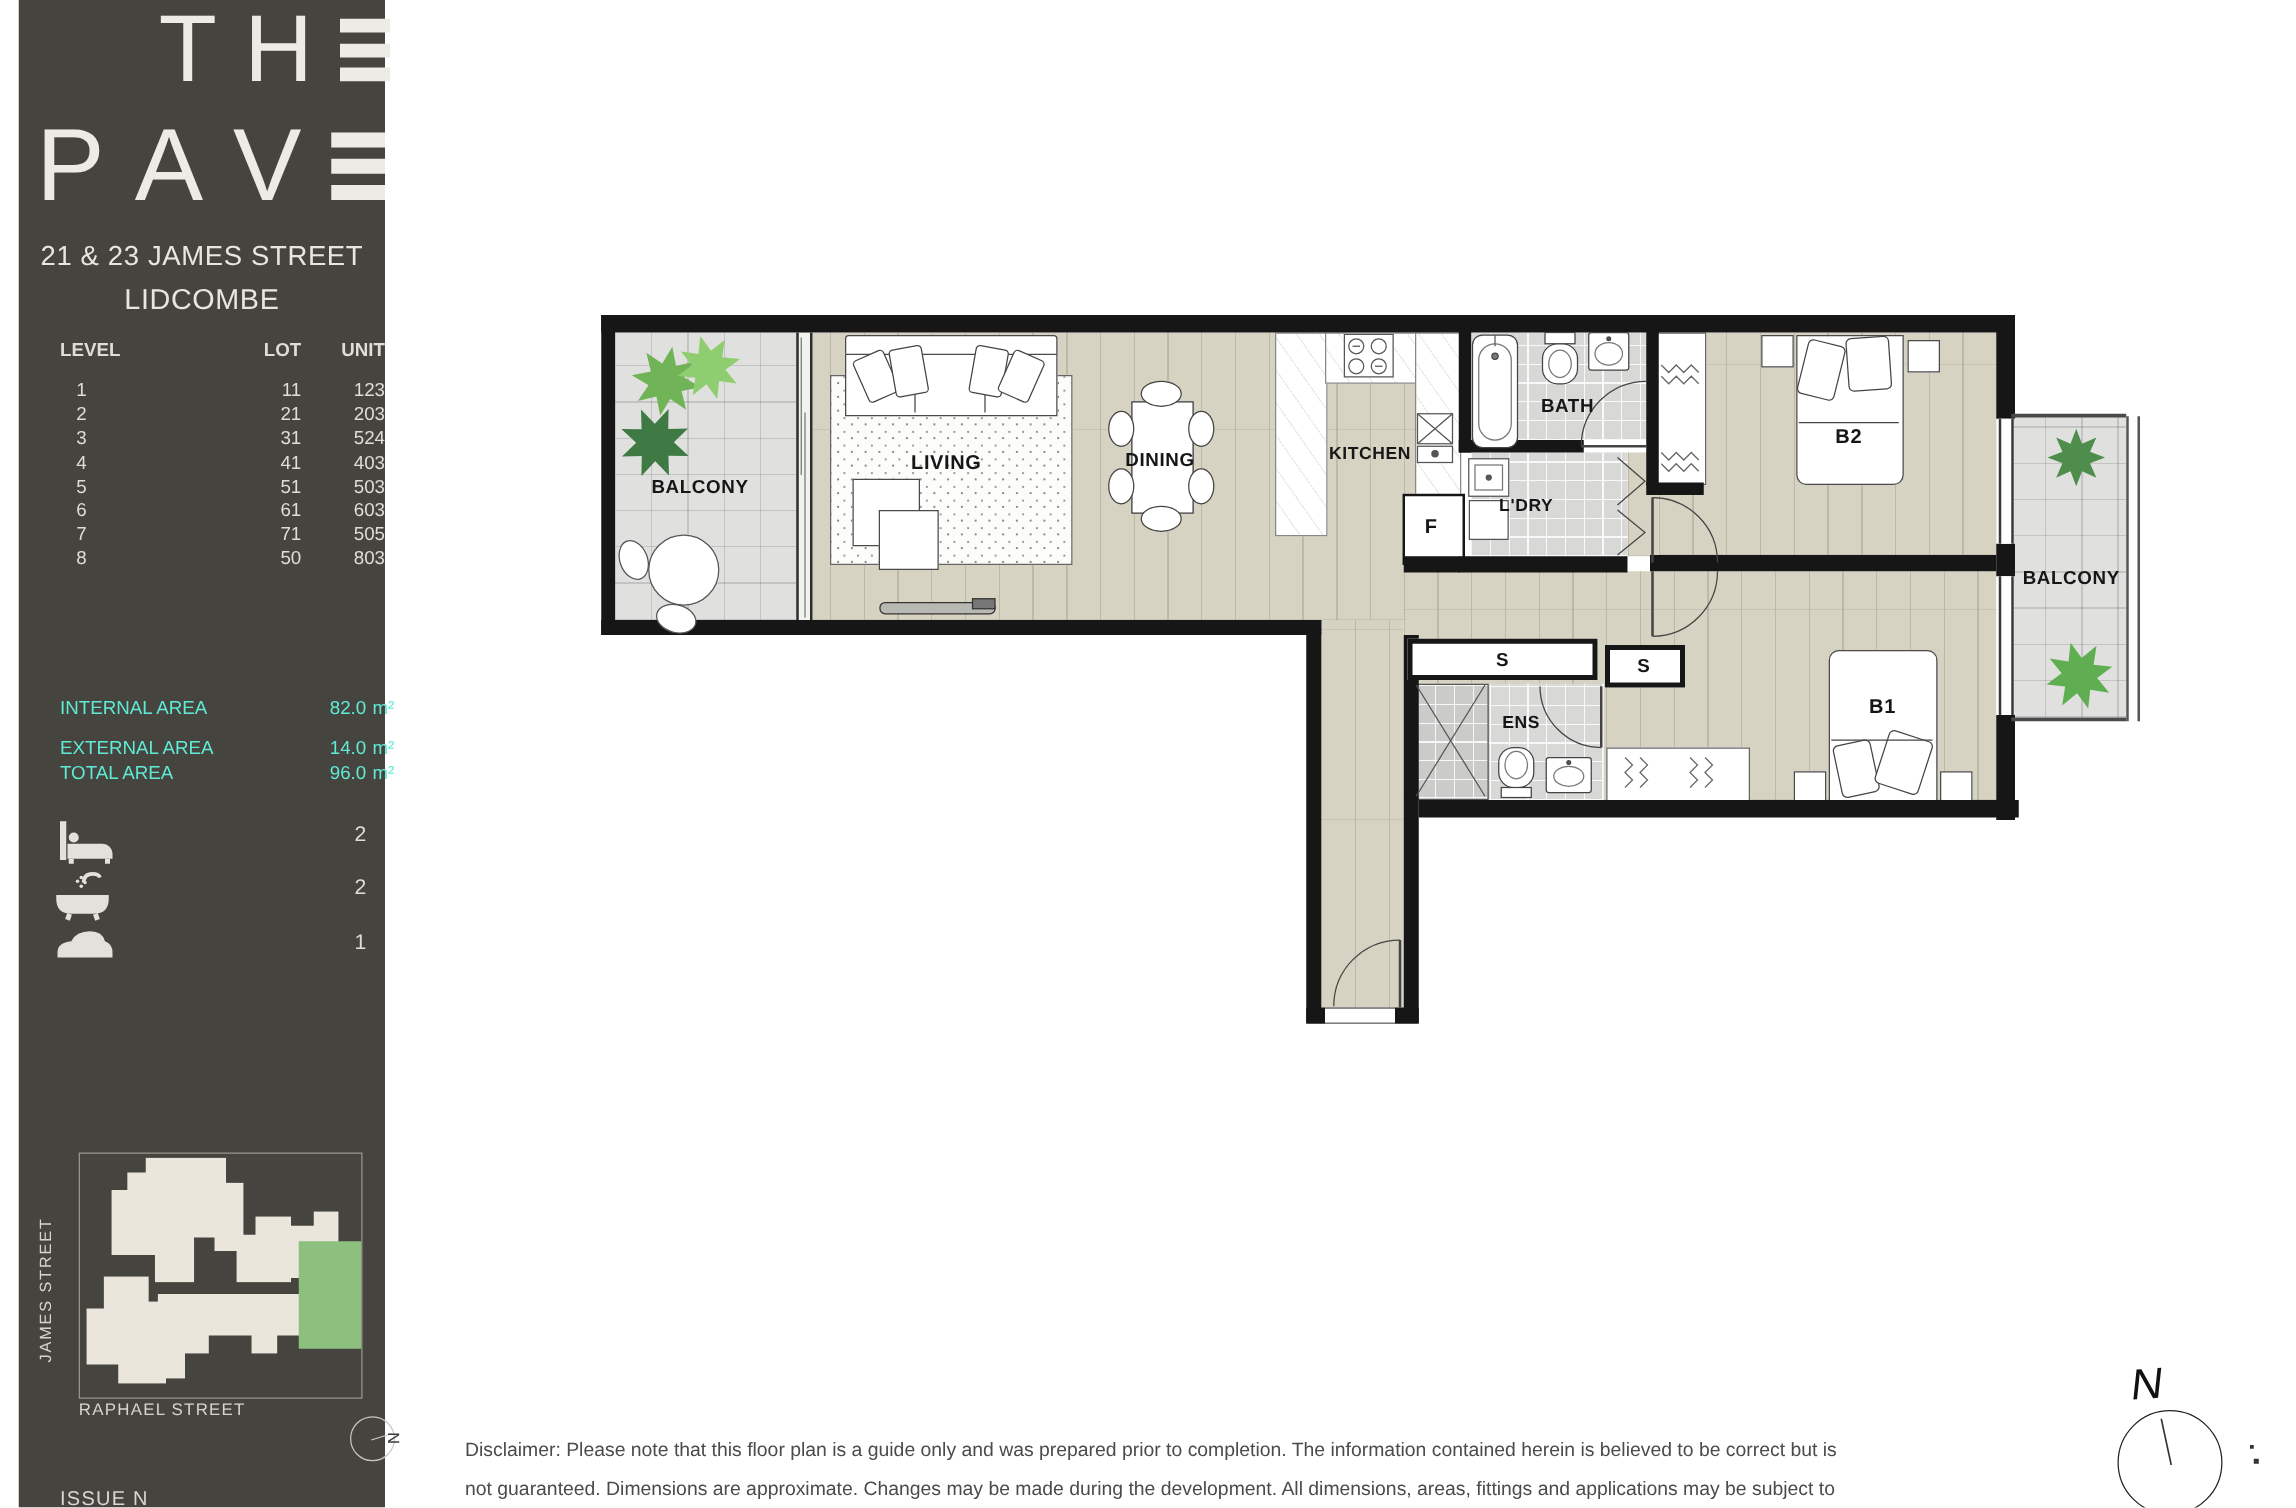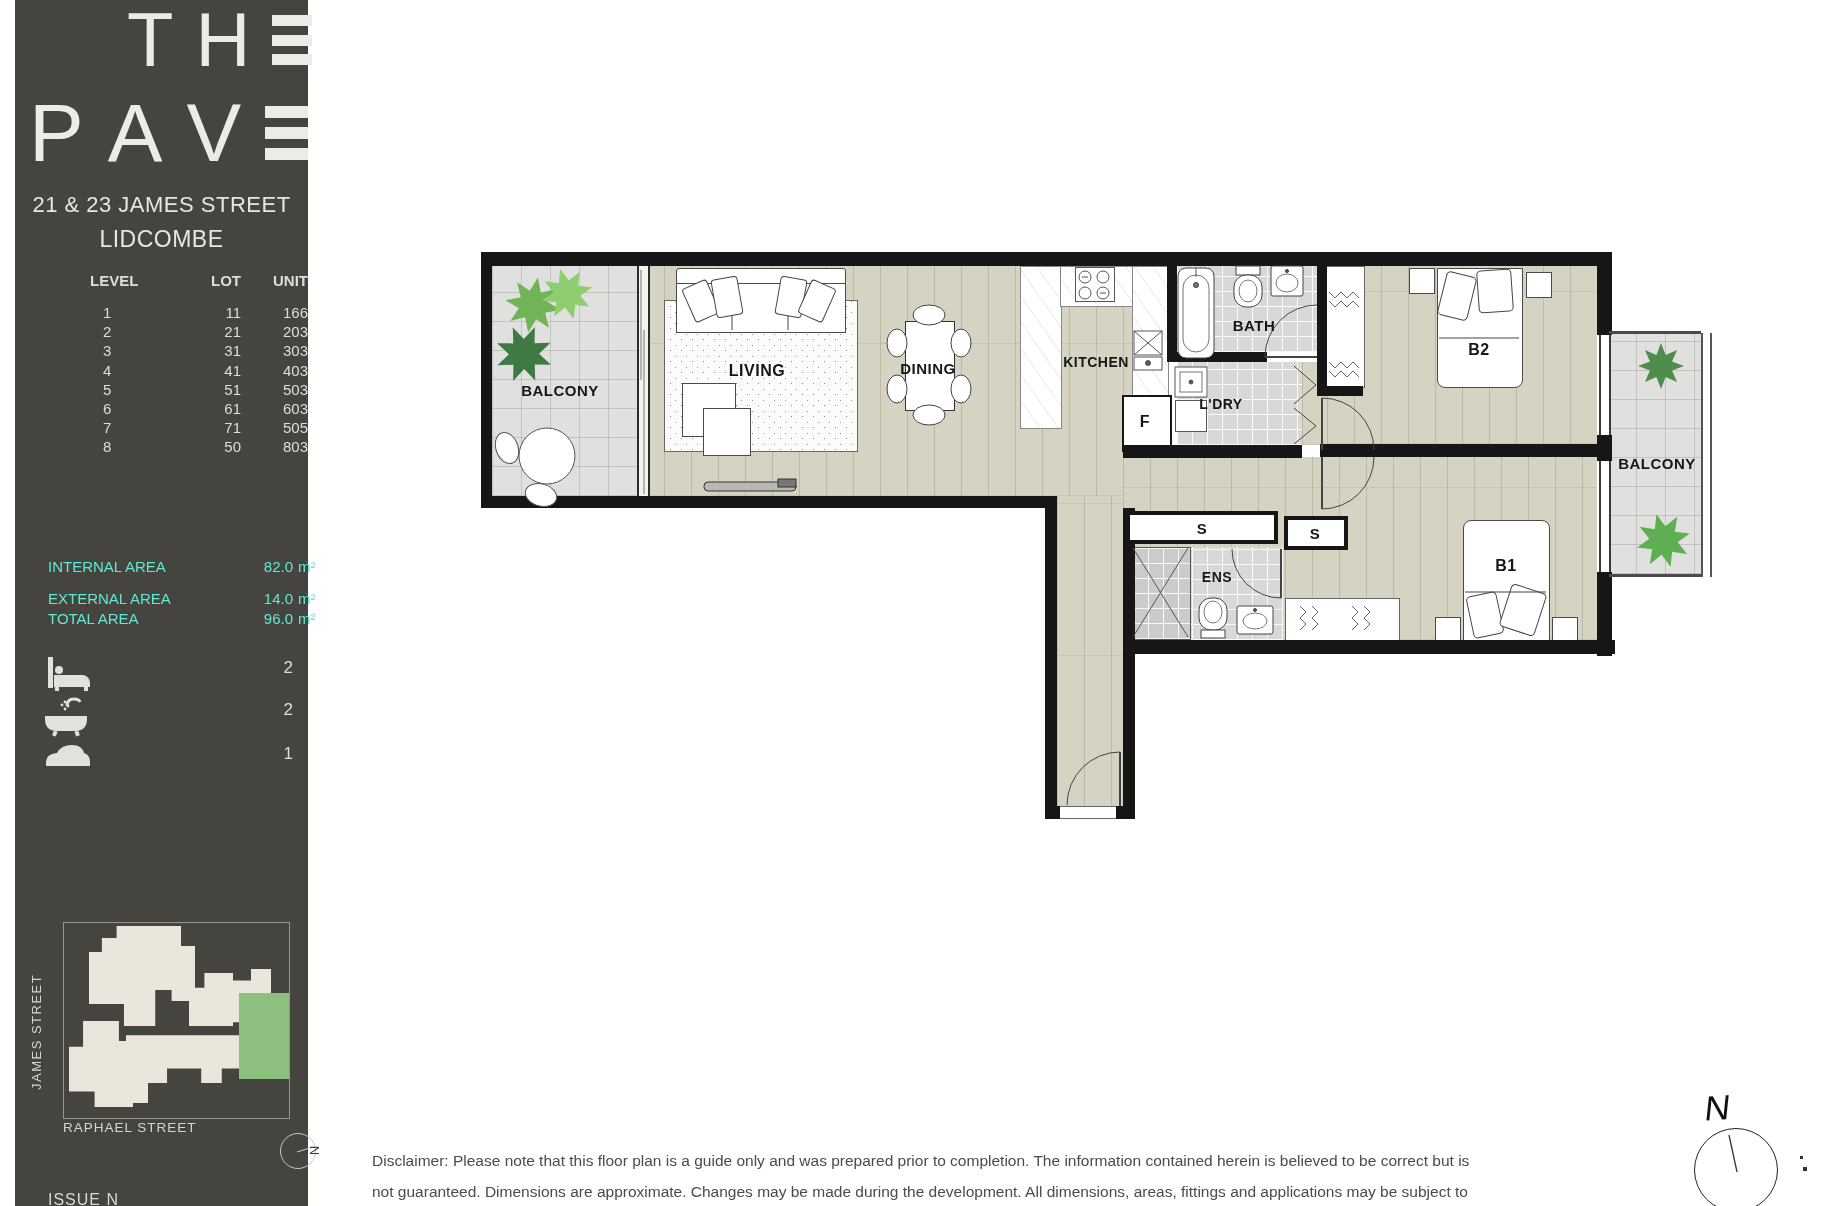--- a/index.html
+++ b/index.html
@@ -21,21 +21,21 @@
   .rlabel{position:absolute;transform:translate(-50%,-50%);font-weight:bold;color:#161616;
     white-space:nowrap;font-size:15px;letter-spacing:.5px;z-index:6;}
   .plant{position:absolute;clip-path:polygon(100% 50%,74% 60%,85% 85%,60% 74%,50% 100%,40% 74%,15% 85%,26% 60%,0 50%,26% 40%,15% 15%,40% 26%,50% 0,60% 26%,85% 15%,74% 40%);z-index:4;}
   
   #sidebar{position:absolute;left:15px;top:0;width:293px;height:1206px;background:#46443f;color:#e3e1db;}
   .logo-row{position:absolute;display:flex;align-items:center;color:#ecebe5;line-height:.9;}
   .ebars{display:flex;flex-direction:column;justify-content:space-between;}
   .ebars i{display:block;background:#ecebe5;}
   .addr{position:absolute;left:0;width:293px;text-align:center;color:#e8e6e0;letter-spacing:.5px;}
   .trow{display:grid;grid-template-columns:98px 128px 67px;font-size:15px;color:#dfddd7;line-height:19.2px;}
-  .trow .c1{padding-left:46px;text-align:left;margin-left:42px;}
+  .trow .c1{padding-left:46px;text-align:left;}
   .trow .c2,.trow .c3{text-align:right;}
   .thead{font-weight:bold;line-height:18px;}
   .thead .c1{padding-left:33px;}
   .arow{position:absolute;left:0;width:293px;height:30px;font-size:15px;color:#5eead4;}
   .arow .al{position:absolute;left:33px;top:0;}
   .arow .av{position:absolute;right:15px;top:0;}
   .arow .au{position:absolute;left:283px;top:0;white-space:nowrap;}
   .frow{position:absolute;left:0;width:293px;height:44px;}
   .frow .cnt{position:absolute;right:15px;top:6px;font-size:17px;color:#dfddd7;}
   .bldg{position:absolute;background:#eae6db;}
@@ -71,31 +71,31 @@
     <div class="abs" style="left:0;top:272px;width:293px;">
       <div class="trow thead">
         <span class="c1">LEVEL</span>
         <span class="c2">LOT</span>
         <span class="c3">UNIT</span>
       </div>
       <div style="height:13px;"></div>
       <div class="trow">
           <span class="c1">1</span>
           <span class="c2">11</span>
-          <span class="c3">166</span>
+          <span class="c3">123</span>
         </div>
       <div class="trow">
           <span class="c1">2</span>
           <span class="c2">21</span>
           <span class="c3">203</span>
         </div>
       <div class="trow">
           <span class="c1">3</span>
           <span class="c2">31</span>
-          <span class="c3">303</span>
+          <span class="c3">524</span>
         </div>
       <div class="trow">
           <span class="c1">4</span>
           <span class="c2">41</span>
           <span class="c3">403</span>
         </div>
       <div class="trow">
           <span class="c1">5</span>
           <span class="c2">51</span>
           <span class="c3">503</span>

